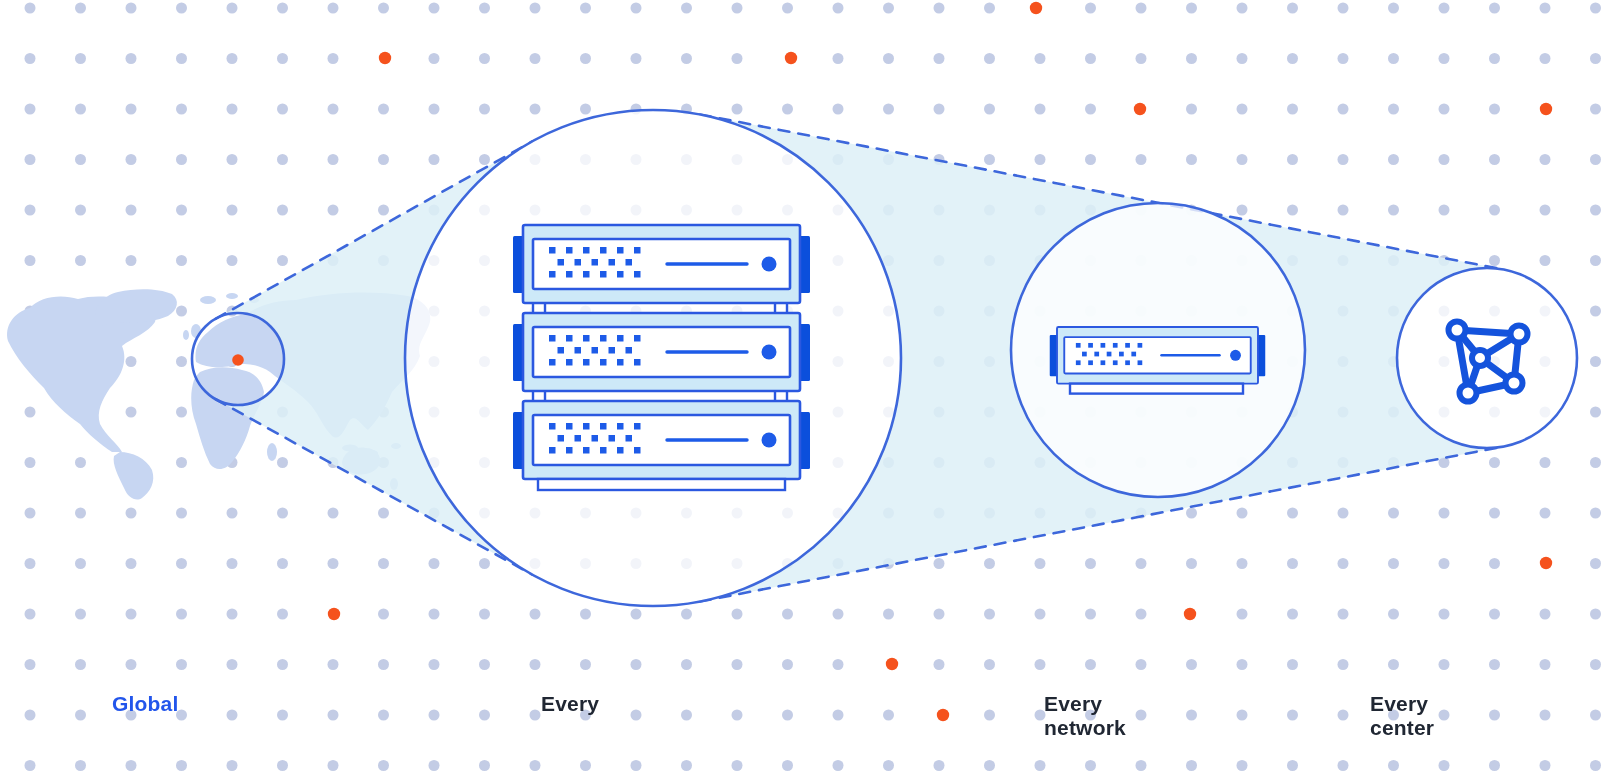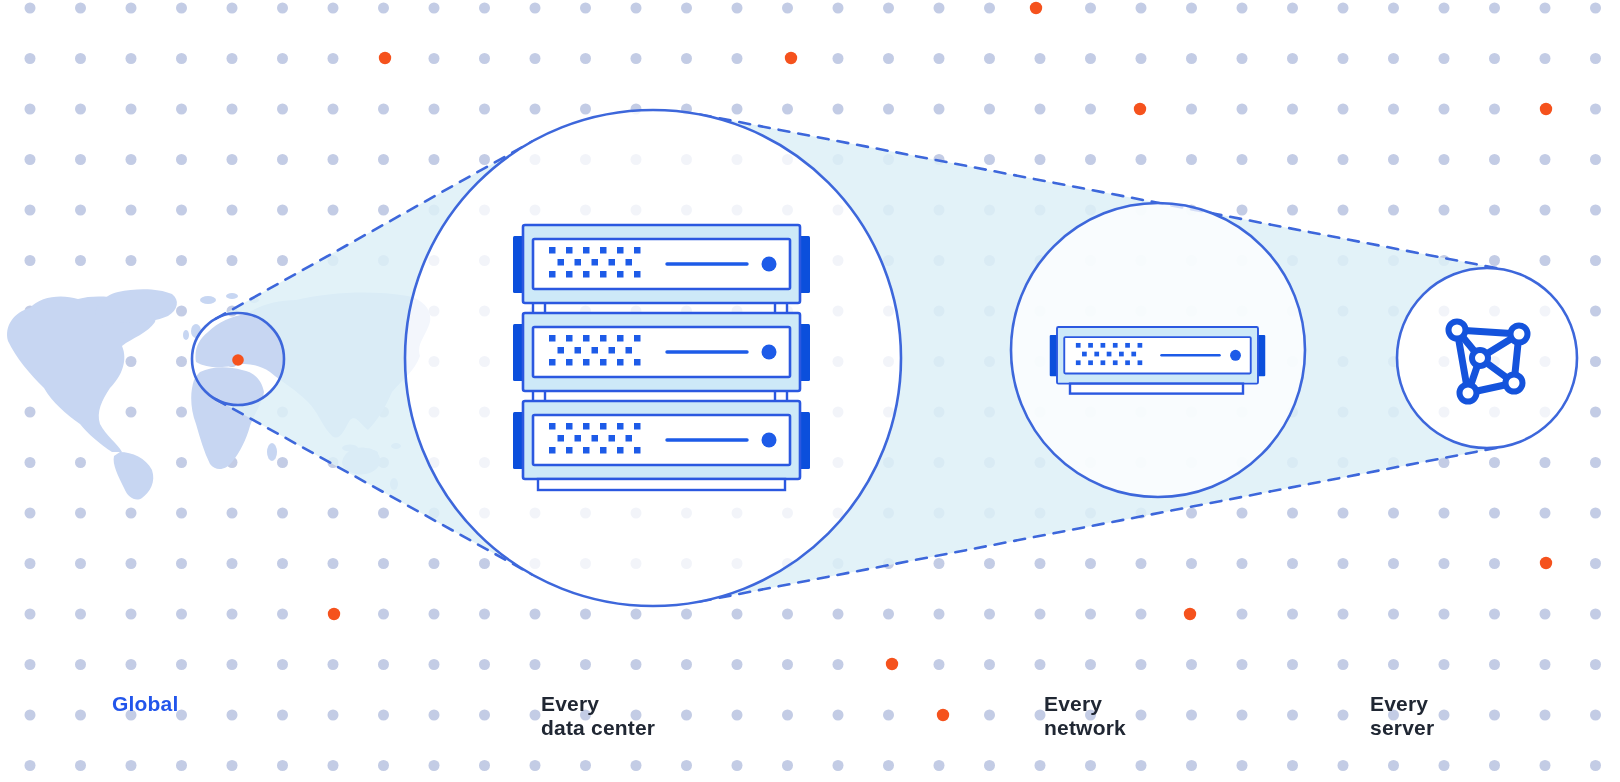--- a/index.html
+++ b/index.html
@@ -660,24 +660,23 @@
       <circle class="net-node" cx="1480" cy="358" r="8"></circle>
     </g>
   </g>
 </svg>
 
 <div class="label accent" style="left:232px;top:692px">
   <div>Global</div>
 </div>
 <div class="label" style="left:661px;top:692px">
   <div>Every</div>
-  <div>data center</div>
 </div>
 <div class="label" style="left:1164px;top:692px">
   <div>Every</div>
   <div>network</div>
 </div>
 <div class="label" style="left:1490px;top:692px">
   <div>Every</div>
-  <div>server</div>
+  <div>center</div>
 </div>
 
 </div>
 
 </body></html>

